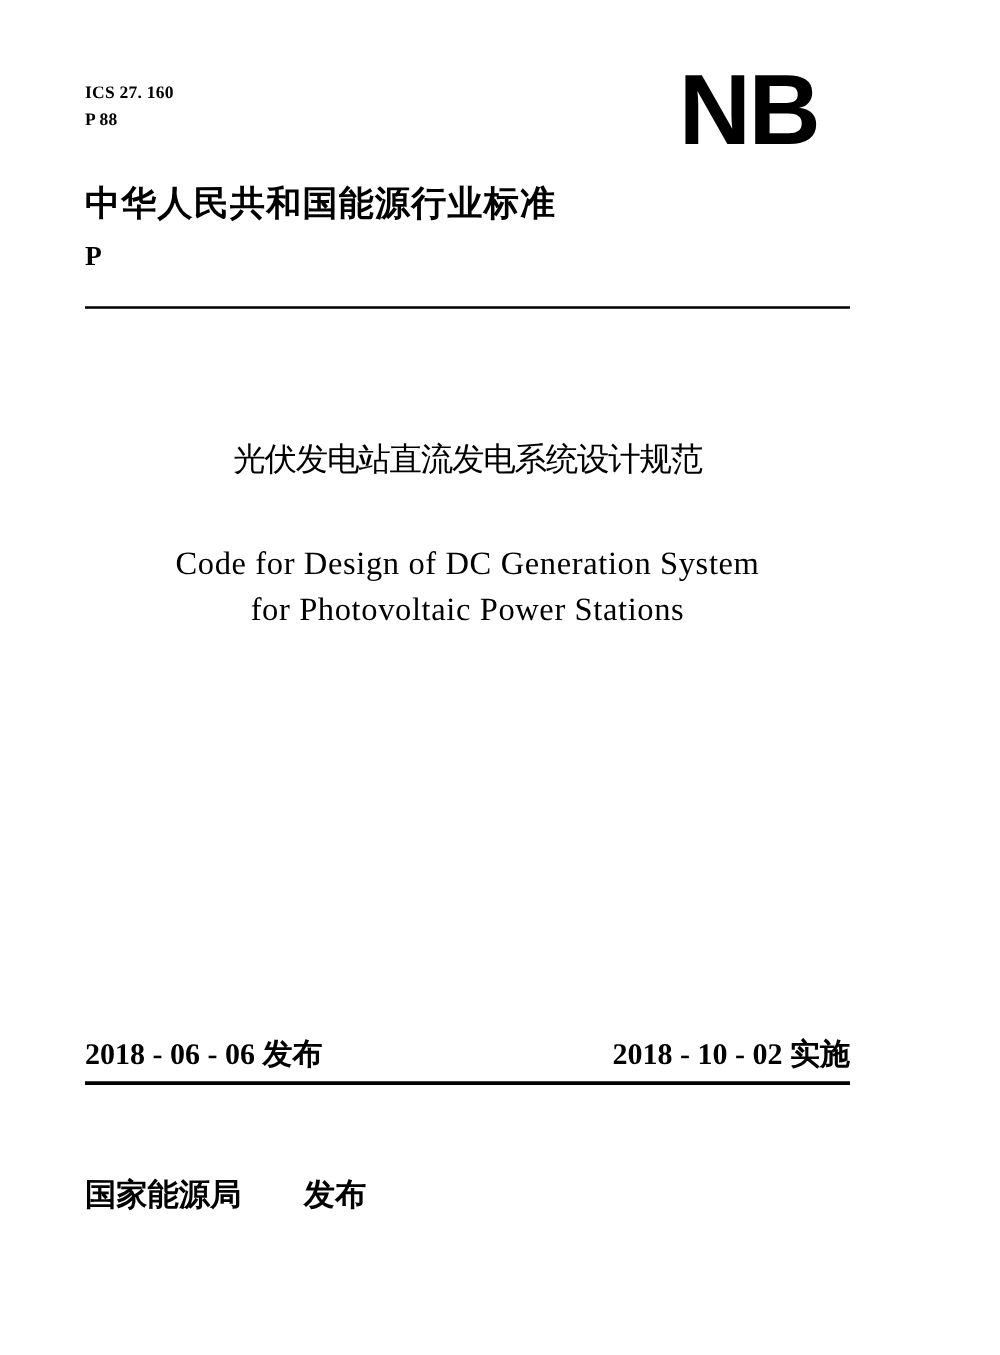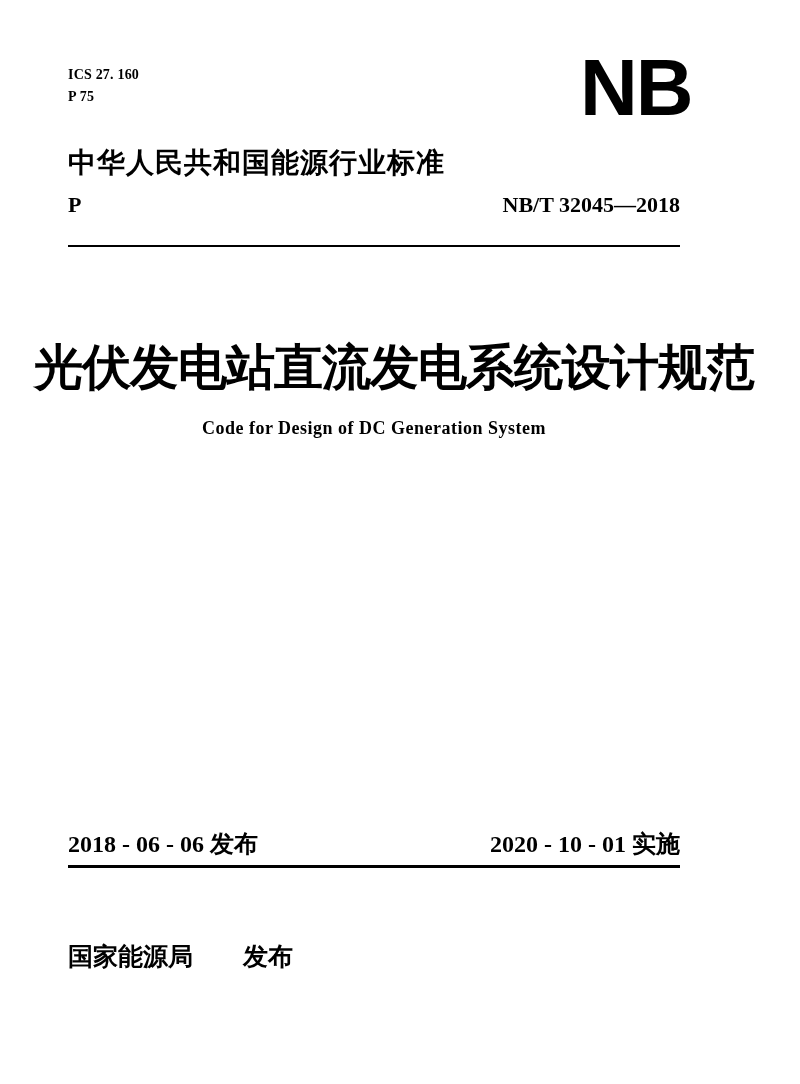--- a/index.html
+++ b/index.html
@@ -20,21 +20,21 @@
     font-size: 14px;
     line-height: 22px;
     font-weight: bold;
     letter-spacing: 0.2px;
     white-space: nowrap;
   }
 
   .nb-logo {
     position: absolute;
     top: 48px;
-    left: 580px;
+    left: 543px;
     width: 124px;
     text-align: left;
     font-family: "Liberation Sans", "DejaVu Sans", sans-serif;
     font-weight: bold;
     font-size: 80px;
     line-height: 80px;
     letter-spacing: -2px;
   }
 
   .category-line {
@@ -72,36 +72,36 @@
     height: 2px;
     background: #000000;
   }
 
   .main-title {
     position: absolute;
     left: 34px;
     top: 344px;
     width: 680px;
     text-align: center;
-    font-size: 49px;
+    font-size: 26px;
     line-height: 48px;
-    font-weight: 700;
+    font-weight: 400;
     letter-spacing: -1px;
     white-space: nowrap;
   }
 
   .subtitle {
     position: absolute;
     left: 68px;
-    top: 410px;
+    top: 432px;
     width: 612px;
     text-align: center;
-    font-size: 18px;
+    font-size: 26px;
     line-height: 37px;
-    font-weight: bold;
+    font-weight: normal;
     letter-spacing: 0.5px;
   }
 
   .dates-line {
     position: absolute;
     left: 68px;
     top: 829px;
     width: 612px;
     display: flex;
     justify-content: space-between;
@@ -135,43 +135,43 @@
   }
   .publisher-gap { display: inline-block; width: 36px; }
 </style>
 </head>
 <body>
 
 <div class="page">
 
   <div class="meta-block">
     <div>ICS 27. 160</div>
-    <div>P 75</div>
+    <div>P 88</div>
   </div>
 
   <div class="nb-logo">NB</div>
 
   <div class="category-line">中华人民共和国能源行业标准</div>
 
   <div class="code-line">
     <span>P</span>
-    <span>NB/T 32045—2018</span>
   </div>
 
   <div class="rule-top"></div>
 
   <div class="main-title">光伏发电站直流发电系统设计规范</div>
 
   <div class="subtitle">
     <div>Code for Design of DC Generation System</div>
+    <div>for Photovoltaic Power Stations</div>
   </div>
 
   <div class="dates-line">
     <span>2018 - 06 - 06 发布</span>
-    <span>2020 - 10 - 01 实施</span>
+    <span>2018 - 10 - 02 实施</span>
   </div>
 
   <div class="rule-bottom"></div>
 
   <div class="publisher-line">
     <span>国家能源局</span>
     <span class="publisher-gap"></span>
     <span>发布</span>
   </div>
 

